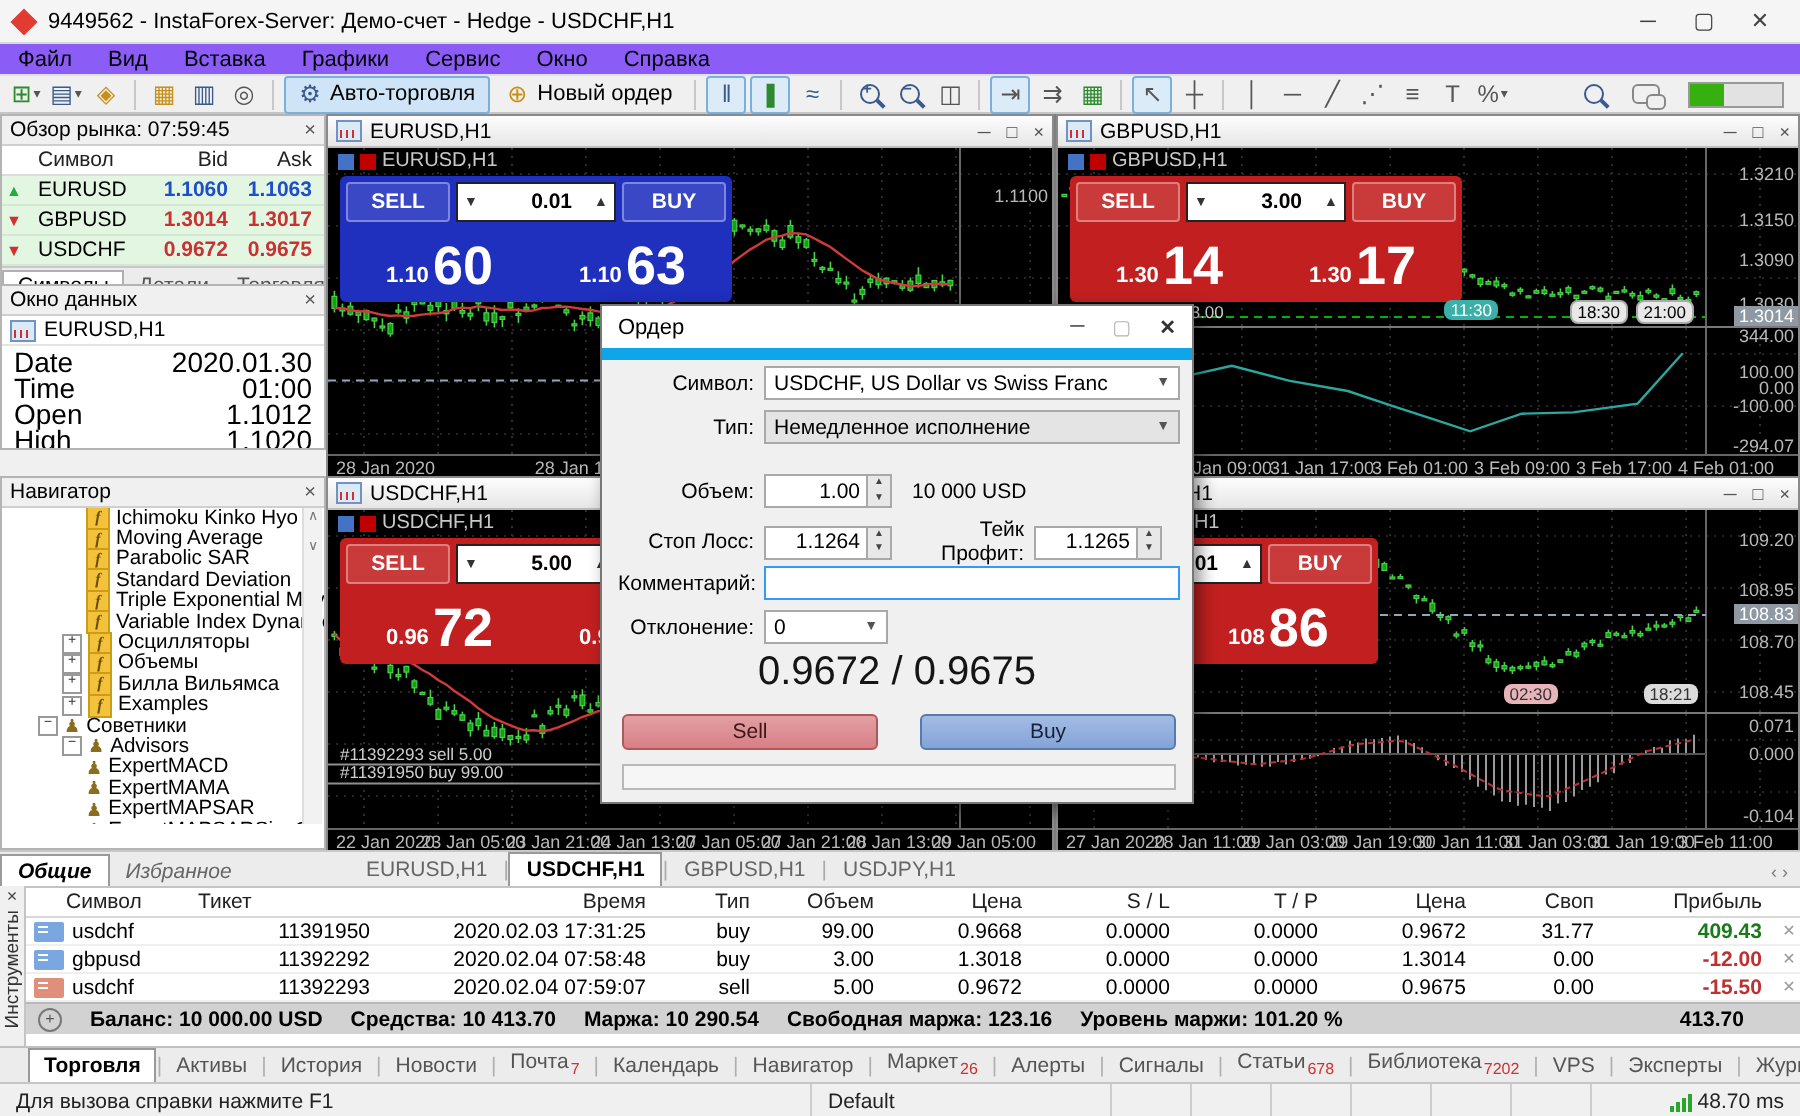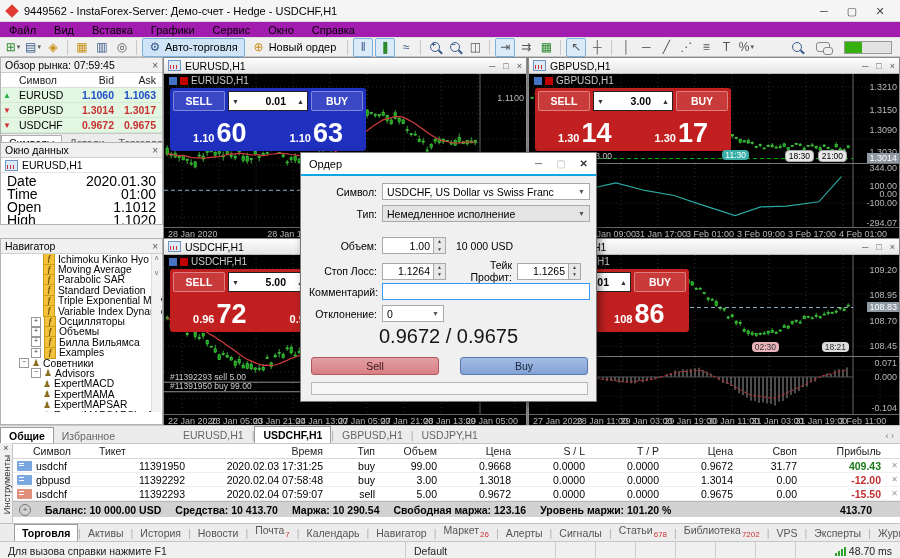--- a/index.html
+++ b/index.html
@@ -5,21 +5,21 @@
   html,body{margin:0;padding:0;background:#555;}
   #app{position:relative;width:900px;height:558px;background:#f0f0f0;
        font-family:"Liberation Sans",sans-serif;font-size:11px;color:#000;
        overflow:hidden;user-select:none;}
   
   .titlebar{position:absolute;left:0;top:0;width:900px;height:22px;background:#f5f5f5;
             border-bottom:1px solid #d8d8d8;display:flex;align-items:center;padding:0 6px;box-sizing:border-box;gap:6px;}
   .app-logo{width:12px;height:12px;background:#e03c31;transform:rotate(45deg) scale(.8);}
   .titlebar .wctl{margin-left:auto;display:flex;}
   .wc{width:28px;text-align:center;color:#444;font-size:11px;line-height:20px;}
-  .menubar{position:absolute;left:0;top:22px;width:900px;height:15px;background:#a21caf;display:flex;align-items:center;}
+  .menubar{position:absolute;left:0;top:22px;width:900px;height:15px;background:#8b5cf6;display:flex;align-items:center;}
   .menubar span{padding:0 9px;font-size:11px;}
   
   .toolbar{position:absolute;left:0;top:37px;width:900px;height:20px;background:#f0f0f0;
            border-top:1px solid #e0e0e0;border-bottom:1px solid #c6c6c6;display:flex;align-items:center;padding:0 4px;box-sizing:border-box;gap:2px;}
   .tb{min-width:18px;height:17px;display:flex;align-items:center;justify-content:center;font-size:12px;color:#3a5a8c;}
   .tb.gold{color:#c89018;} .tb.green{color:#2d8a2d;} .tb.dark{color:#555;}
   .tb.boxed{border:1px solid #7ab0e0;background:#dcebf8;border-radius:2px;}
   .tbsep{width:1px;height:15px;background:#c8c8c8;margin:0 3px;}
   .tbtnl{display:flex;align-items:center;gap:4px;height:17px;padding:0 6px;border-radius:2px;font-size:11px;}
   .tbtnl.active{border:1px solid #7ab0e0;background:#cfe5f7;}
@@ -81,21 +81,21 @@
   .vol{flex:1;display:flex;background:#fff;border:1px solid #222;align-items:center;font-size:10.5px;}
   .vol .vb{width:13px;text-align:center;font-size:7px;color:#333;}
   .vol .vv{flex:1;text-align:right;padding-right:8px;font-weight:bold;}
   .ocp-prices{display:flex;margin-top:3px;gap:3px;height:34px;}
   .tile{flex:1;display:flex;align-items:flex-end;justify-content:center;color:#fff;gap:2px;}
   .tile .sm{font-size:11px;font-weight:bold;line-height:20px;}
   .tile .bg{font-size:27px;font-weight:bold;line-height:30px;}
   
   .navtabs{position:absolute;left:0;top:425px;width:163px;height:18px;background:#ececec;border-top:1px solid #c8c8c8;
            display:flex;align-items:flex-end;font-size:10.5px;color:#666;}
-  .navtabs .t{padding:2px 8px;} .navtabs .t.on{background:#fff;border:1px solid #9a9a9a;border-bottom:none;color:#000;font-weight:bold;}
+  .navtabs .t{padding:2px 8px;font-style:italic;} .navtabs .t.on{background:#fff;border:1px solid #9a9a9a;border-bottom:none;color:#000;font-weight:bold;}
   .charttabs{position:absolute;left:163px;top:425px;width:737px;height:18px;background:#ececec;border-top:1px solid #c8c8c8;
              display:flex;align-items:flex-end;font-size:10.5px;color:#666;padding-left:12px;box-sizing:border-box;}
   .charttabs .t{padding:2px 8px;white-space:nowrap;}
   .charttabs .t.on{background:#fff;border:1px solid #9a9a9a;border-bottom:none;color:#000;font-weight:bold;}
   .charttabs .sep{color:#aaa;padding:2px 0;}
   .charttabs .arr{margin-left:auto;color:#777;padding:2px 6px;font-size:9px;}
   
   .vstrip{position:absolute;left:0;top:443px;width:13px;height:80px;background:#f0f0f0;border-right:1px solid #c4c4c4;
           display:flex;flex-direction:column;align-items:center;box-sizing:border-box;}
   .vstrip .x{font-size:9px;color:#444;line-height:10px;}
@@ -127,21 +127,21 @@
   .status{position:absolute;left:0;top:541px;width:900px;height:17px;background:#f0f0f0;border-top:1px solid #c6c6c6;
           display:flex;align-items:center;font-size:10.5px;color:#222;}
   .seg{border-right:1px solid #cdcdcd;height:100%;display:flex;align-items:center;padding:0 8px;box-sizing:border-box;}
   .seg.help{flex:1;} .seg.def{width:150px;} .seg.empty{width:40px;}
   .seg.ping{width:104px;gap:3px;justify-content:flex-end;border-right:none;}
   .bars{display:flex;align-items:flex-end;gap:1px;height:10px;}
   .bars i{display:block;width:2px;background:#2da52d;}
   
   .dialog{position:absolute;left:300px;top:152px;width:297px;height:250px;background:#f0f0f0;
           border:1px solid #777;box-shadow:3px 3px 8px rgba(0,0,0,.45);box-sizing:border-box;z-index:50;}
-  .dlg-title{height:21px;background:#fff;display:flex;align-items:center;padding:0 8px;font-size:11px;border-bottom:2px solid #0ea5e9;}
+  .dlg-title{height:21px;background:#fff;display:flex;align-items:center;padding:0 8px;font-size:11px;border-bottom:6px solid #0ea5e9;}
   .dlg-title .b{margin-left:auto;display:flex;gap:14px;color:#333;font-size:10px;}
   .dlg-title .dim{color:#b5b5b5;}
   .frow{position:absolute;display:flex;align-items:center;}
   .flabel{width:68px;text-align:right;padding-right:5px;font-size:10.5px;flex:none;}
   .fsel{height:17px;background:#fff;border:1px solid #a9a9a9;display:flex;align-items:center;padding:0 4px;font-size:10.5px;box-sizing:border-box;flex:1;}
   .fsel .dn{margin-left:auto;font-size:7px;color:#555;}
   .fsel.gray{background:#e4e4e4;}
   .finput{height:17px;background:#fff;border:1px solid #a9a9a9;box-sizing:border-box;font-size:10.5px;display:flex;align-items:center;justify-content:flex-end;padding:0 3px;}
   .spin{width:12px;height:17px;border:1px solid #a9a9a9;border-left:none;box-sizing:border-box;display:flex;flex-direction:column;background:#e8e8e8;}
   .spin i{flex:1;font-style:normal;font-size:5px;line-height:7px;text-align:center;color:#444;}

